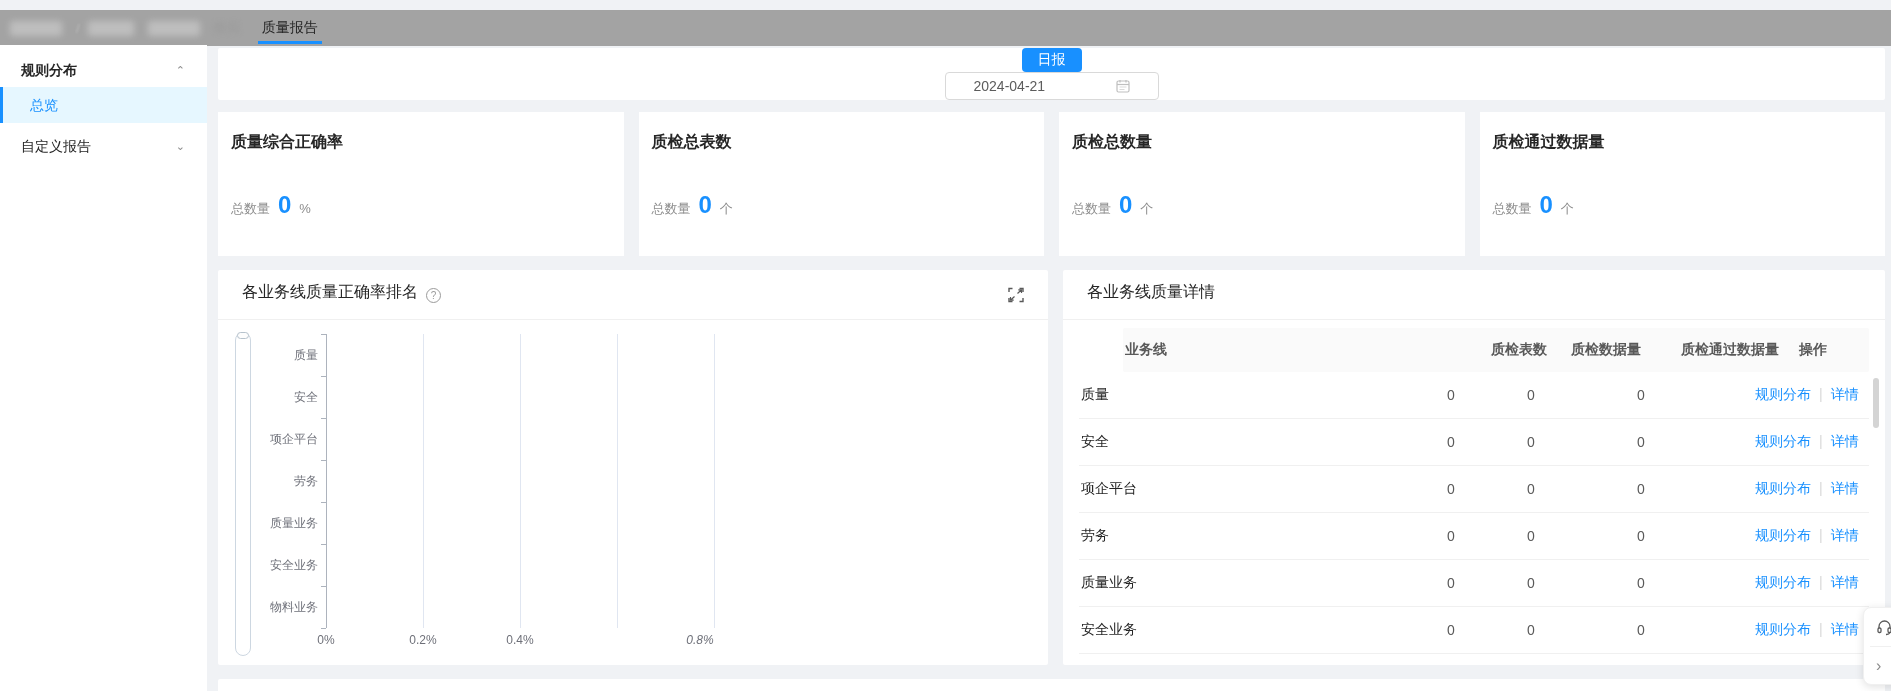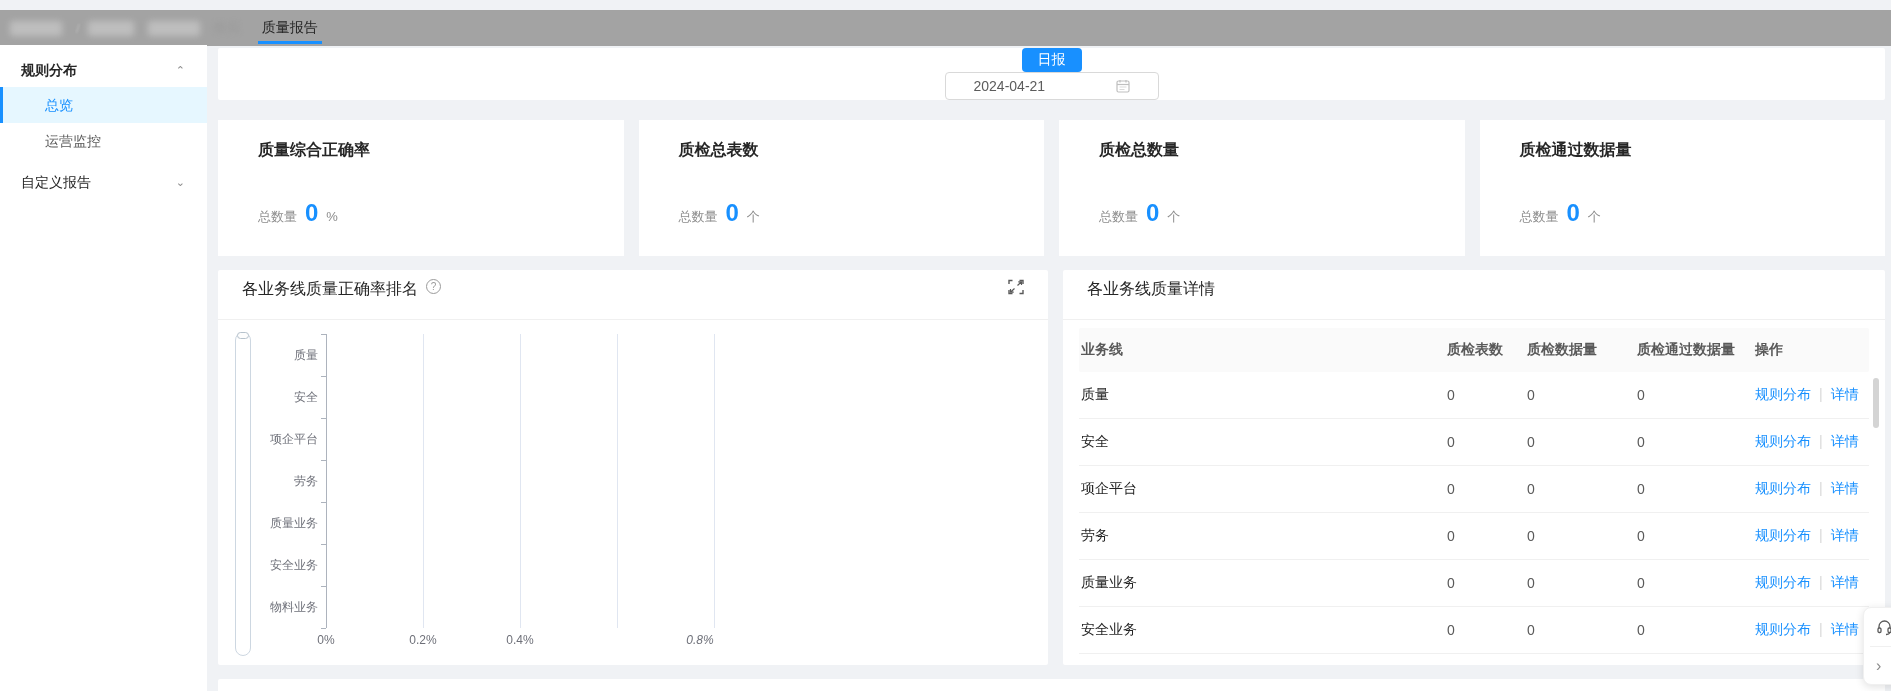--- a/index.html
+++ b/index.html
@@ -15,47 +15,47 @@
   .tab-sep { color:#bbb; filter:blur(1px); margin:0 8px 0 0; font-size:13px; }
   .active-tab { position:relative; font-size:14px; color:#262626; padding:0 4px; height:36px;
     line-height:34px; margin-left:8px; cursor:pointer; }
   .active-tab .underline { position:absolute; left:0; right:0; bottom:2px; height:3px; background:#1890ff; }
 
   
   .sidebar { position:absolute; left:0; top:45px; width:207px; height:646px; background:#fff; }
   .side-group { height:34px; line-height:34px; padding-left:21px; font-size:14px; font-weight:bold;
     color:#262626; position:relative; cursor:pointer; margin-top:8px; }
   .side-group .chev { position:absolute; right:22px; top:0; font-weight:normal; color:#8c8c8c; font-size:11px; }
-  .side-item { height:36px; line-height:36px; padding-left:45px; font-size:14px; color:#595959;
+  .side-item { height:36px; line-height:36px; padding-left:30px; font-size:14px; color:#595959;
     position:relative; cursor:pointer; }
   .side-item.selected { background:#e6f7ff; color:#1890ff; }
   .side-item.selected::before { content:""; position:absolute; left:0; top:0; bottom:0; width:3px; background:#1890ff; }
 
   
   .card { position:absolute; background:#fff; border-radius:2px; }
   .toolbar { left:218px; top:48px; width:1667px; height:52px; display:flex; align-items:center;
     padding:0 16px; justify-content:space-between;flex-direction:column; }
   .btn-primary { background:#1890ff; color:#fff; font-size:14px; border:none; border-radius:4px;
     height:32px; padding:0 16px; cursor:pointer; }
   .date-input { width:214px; height:38px; border:1px solid #d9d9d9; border-radius:4px; background:#fff;
     display:flex; align-items:center; padding:0 28px; font-size:14px; color:#5c5c5c; cursor:pointer; }
   .date-input .val { flex:1; }
 
   .stats-row { position:absolute; left:218px; top:112px; width:1667px; height:144px;
     display:flex; gap:15px; }
-  .stat-card { flex:1; background:#fff; border-radius:0; padding:20px 40px;margin-top:8px; }
+  .stat-card { flex:1; background:#fff; border-radius:0; padding:20px 13px; }
   .stat-title { font-size:16px; font-weight:bold; color:#262626; }
   .stat-line { margin-top:38px; display:flex; align-items:baseline; }
   .stat-label { font-size:13px; color:#8c8c8c; }
   .stat-value { font-size:24px; font-weight:bold; color:#1890ff; margin:0 8px; }
   .stat-unit { font-size:13px; color:#8c8c8c; }
 
   
   .chart-card { left:218px; top:270px; width:830px; height:395px; }
-  .card-header { height:50px; display:flex; align-items:flex-start; padding:9px 24px;
+  .card-header { height:50px; display:flex; align-items:flex-end; padding:16px 24px;
     border-bottom:1px solid #f0f0f0; }
   .card-title { font-size:16px; color:#262626; }
   .help-icon { width:15px; height:15px; border:1px solid #9b9b9b; border-radius:50%; color:#9b9b9b;
     font-size:10px; line-height:13px; text-align:center; margin-left:8px; cursor:pointer; }
   .expand-icon { margin-left:auto; cursor:pointer; color:#595959; display:flex; }
 
   .plot { position:absolute; left:108px; top:64px; width:612px; height:294px; }
   .plot .axis { position:absolute; left:0; top:0; bottom:0; width:1px; background:#adb3bd; }
   .plot .grid-v { position:absolute; top:0; bottom:0; width:1px; background:#e0e6f1; }
   .plot .tick { position:absolute; left:-5px; width:5px; height:1px; background:#adb3bd; }
@@ -67,21 +67,21 @@
   .datazoom { position:absolute; left:17px; top:62px; width:16px; height:324px;
     border:1px solid #cdd7e1; border-radius:8px; background:#fff; }
   .datazoom .handle { position:absolute; left:1px; right:1px; top:-1px; height:7px;
     border:1px solid #b6c2cc; border-radius:4px; background:#fdfdfd; }
 
   
   .table-card { left:1063px; top:270px; width:822px; height:395px; overflow:hidden; }
   .tbl { padding:8px 16px 0 16px; }
   .tbl-header { display:grid; grid-template-columns:366px 80px 110px 118px 1fr;
     background:#fafafa; height:44px; align-items:center; padding-left:2px;
-    font-size:14px; color:#595959; font-weight:bold; border-radius:2px; }
+    font-size:14px; color:#595959; font-weight:bold; border-radius:2px;margin-left:44px; }
   .tbl-row { display:grid; grid-template-columns:366px 80px 110px 118px 1fr; height:47px;
     align-items:center; padding-left:2px; font-size:14px; border-bottom:1px solid #f0f0f0; }
   .tbl-row .c-name { color:#262626; }
   .tbl-row .c-num { color:#595959; }
   .actions a { color:#1890ff; text-decoration:none; cursor:pointer; }
   .actions .sep { color:#d9d9d9; margin:0 8px; }
   .tbl-scrollbar { position:absolute; right:6px; top:108px; width:6px; height:50px;
     background:#d4d4d4; border-radius:3px; }
 
   .bottom-sliver { left:218px; top:679px; width:1667px; height:12px; border-radius:2px 2px 0 0; }
@@ -109,21 +109,20 @@
     <span class="underline"></span>
   </span>
 </div>
 
 <div class="sidebar">
   <div class="side-group">
     <span>规则分布</span>
     <span class="chev">⌃</span>
   </div>
   <div class="side-item selected">总览</div>
-  <div class="side-item">运营监控</div>
   <div class="side-group" style="font-weight:normal; margin-top:6px;">
     <span>自定义报告</span>
     <span class="chev">⌄</span>
   </div>
 </div>
 
 <div class="card toolbar">
   <button class="btn-primary">日报</button>
   <div class="date-input">
     <span class="val">2024-04-21</span>

